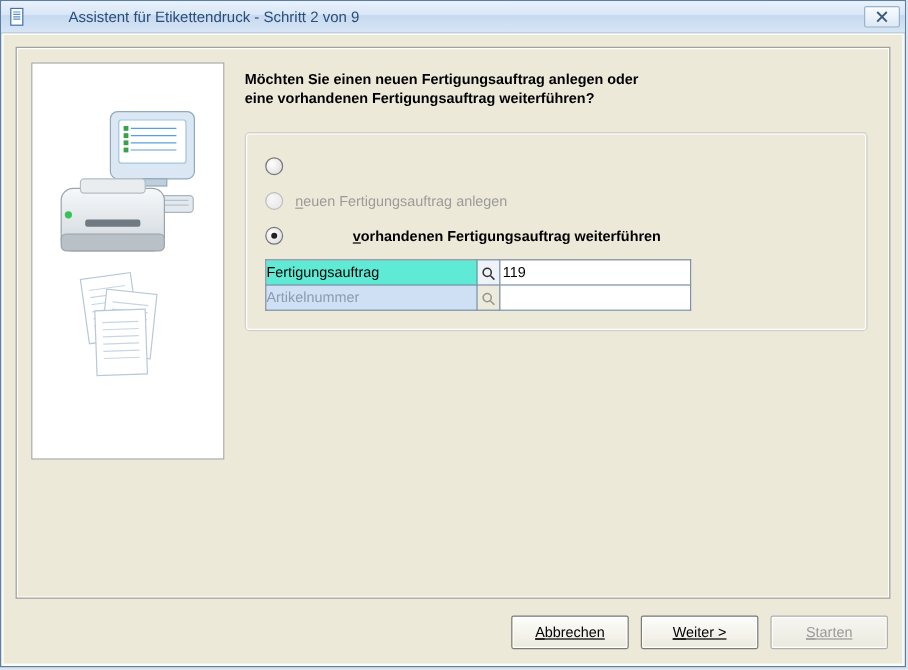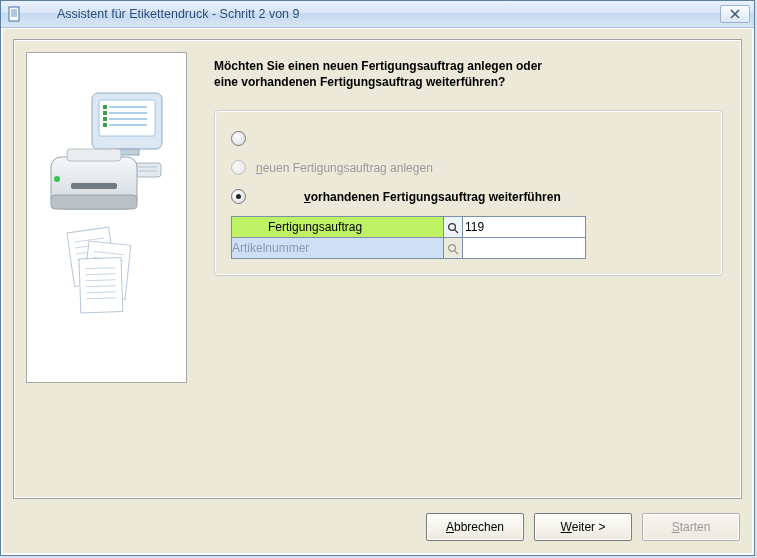--- a/index.html
+++ b/index.html
@@ -73,21 +73,21 @@
     background: #ffffff;
     display: flex;
     align-items: flex-start;
     justify-content: center;
     padding-top: 30px;
     box-sizing: border-box;
   }
 
   .content {
     position: absolute;
-    left: 200px; top: 18px; right: 18px;
+    left: 190px; top: 18px; right: 18px;
   }
   .prompt {
     font-weight: bold;
     color: #000;
     line-height: 1.35;
     margin-bottom: 20px;
   }
   .option-group {
     border: 1px solid #cfcfcf;
     border-radius: 4px;
@@ -132,39 +132,40 @@
     font-size:12px;
     vertical-align: middle;
   }
   .lk-label { width:175px; padding:0 6px; }
   .lk-search { width:18px; text-align:center; background:#ece9d8; }
   .lk-search svg{vertical-align:middle;}
   .lk-val { background:#fff; padding:0 4px; }
   .lk-val input{
     border:none;outline:none;width:100%;font:inherit;background:transparent;
   }
-  .row-active .lk-label { background:#bef264; color:#000;padding-left:36px; }
+  .row-active .lk-label { background:#5eead4; color:#000; }
   .row-active .lk-search { background:#eef3fa; }
   .row-inactive .lk-label { background:#cfe0f5; color:#8a9bb2; }
   .row-inactive .lk-search { background:#eceadb; }
   .row-inactive .lk-search svg { opacity:.45; }
 
   .button-bar {
     position:absolute;
     right:12px; bottom:12px;
     display:flex; gap:10px;
   }
   .btn {
     width:96px; height:26px;
     border:1px solid #7a7a7a;
     background:linear-gradient(#fdfdfb,#eceade);
     box-shadow: inset 0 0 0 1px #ffffff;
     display:flex;align-items:center;justify-content:center;
     font-family:inherit;font-size:12px;color:#000;
     border-radius:2px;
+    text-decoration:underline;
   }
   .btn .mn{ text-decoration: underline; }
   .btn.disabled{
     color:#9a9a9a;
     border-color:#b0b0b0;
     background:linear-gradient(#f6f5f1,#eceade);
   }
 </style>
 </head>
 <body>

